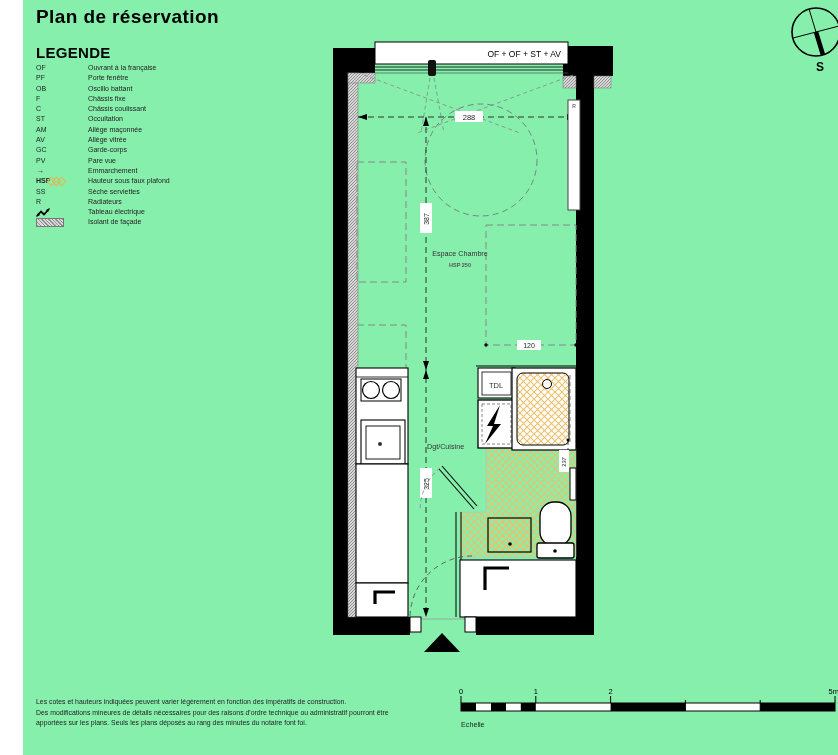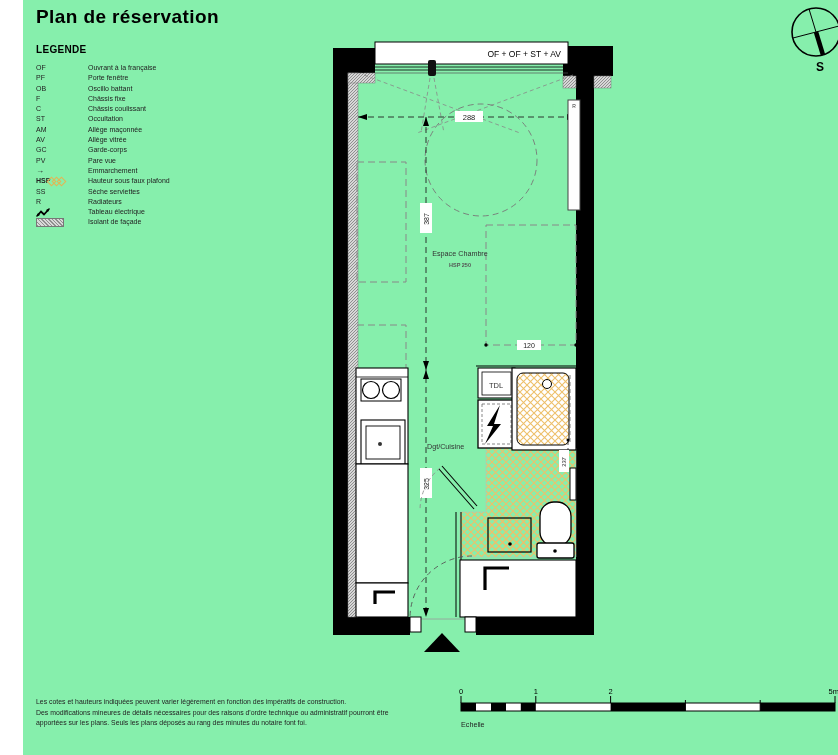--- a/index.html
+++ b/index.html
@@ -1,19 +1,19 @@
 <!DOCTYPE html>
 <html><head>
 <meta charset="utf-8">
 <style>
   html,body{margin:0;padding:0;background:#ffffff;}
   #page{position:relative;width:838px;height:755px;background:#86efac;overflow:hidden;
         font-family:"Liberation Sans", sans-serif;color:#111;margin-left:23px;}
   #title{position:absolute;left:13px;top:6px;font-size:19px;font-weight:bold;letter-spacing:0.4px;color:#000;}
-  #legend-heading{position:absolute;left:13px;top:44px;font-size:10px;font-weight:bold;letter-spacing:0.3px;color:#000;}
+  #legend-heading{position:absolute;left:13px;top:44px;font-size:15px;font-weight:bold;letter-spacing:0.3px;color:#000;}
   #legend-rows{position:absolute;left:13px;top:63px;width:230px;}
   .lg-row{height:10.3px;font-size:7px;line-height:10.3px;white-space:nowrap;display:flex;}
   .lg-abbr{width:52px;flex:0 0 52px;color:#222;}
   .lg-abbr.bold{font-weight:bold;}
   .lg-label{color:#222;}
   .hsp-diamond{display:inline-block;width:5px;height:5px;border:1px solid #e4b553;transform:rotate(45deg);margin-left:-2px;vertical-align:middle;}
   .hatch-chip{display:inline-block;width:26px;height:7px;vertical-align:middle;border:1px solid #777;
      background:repeating-linear-gradient(45deg,#8f8f8f 0 1px,#d9d9d9 1px 2.5px);}
   .arrow-glyph{font-size:8px;font-weight:bold;}
   #plan-svg{position:absolute;left:0;top:0;}

